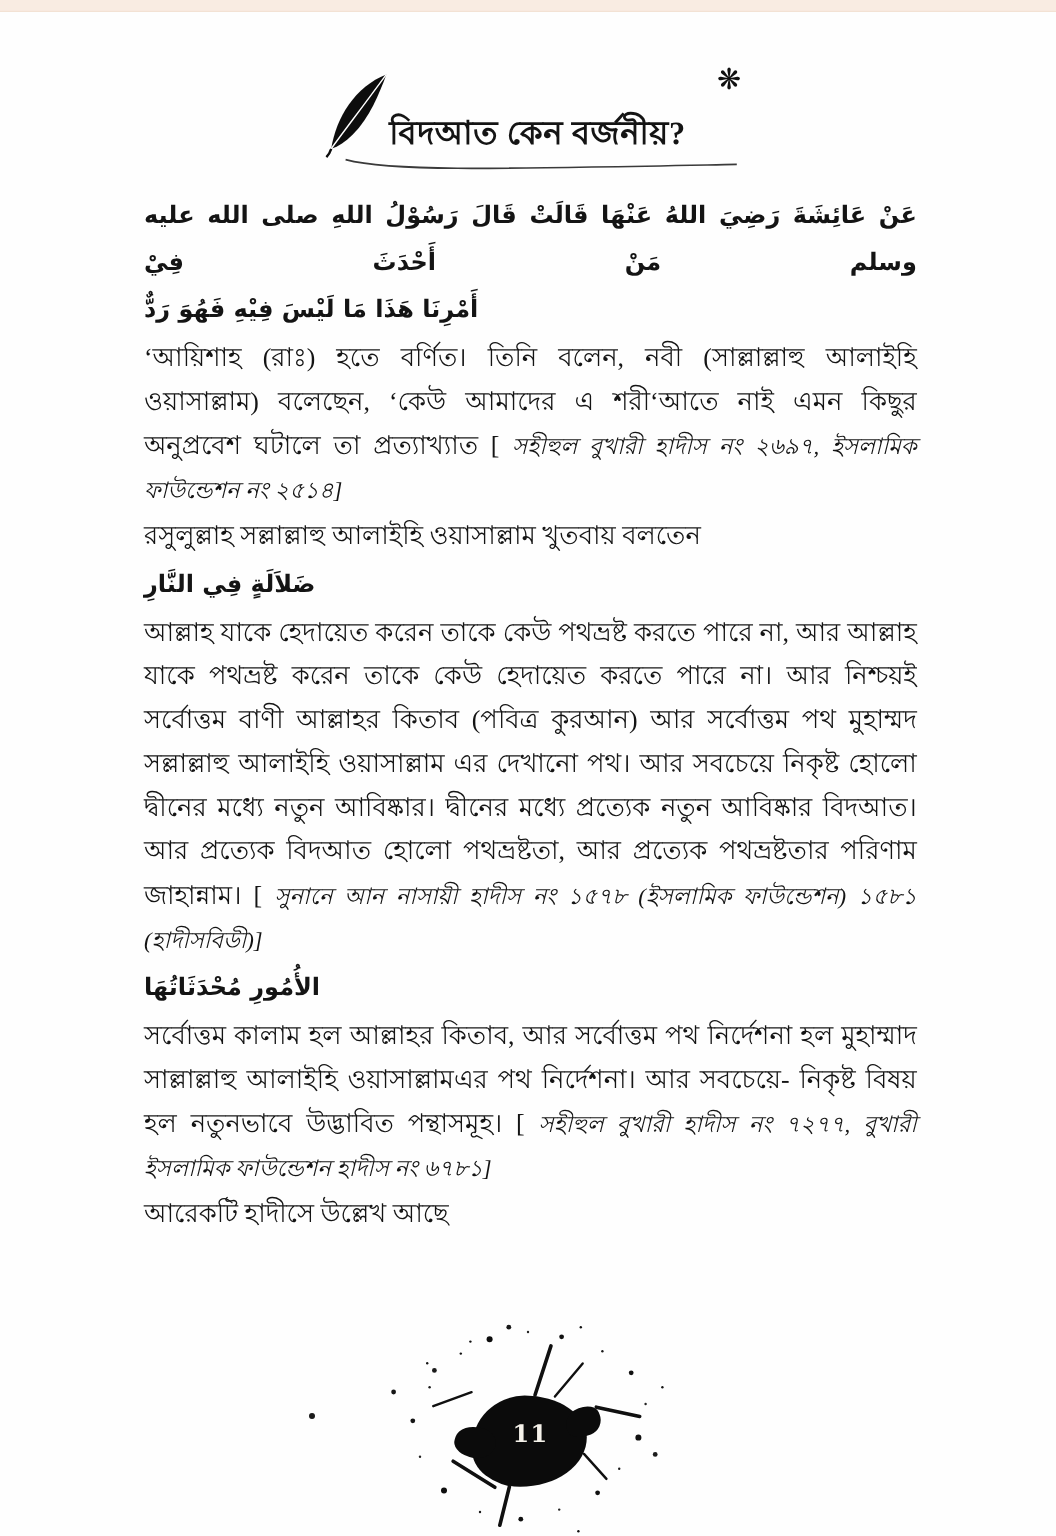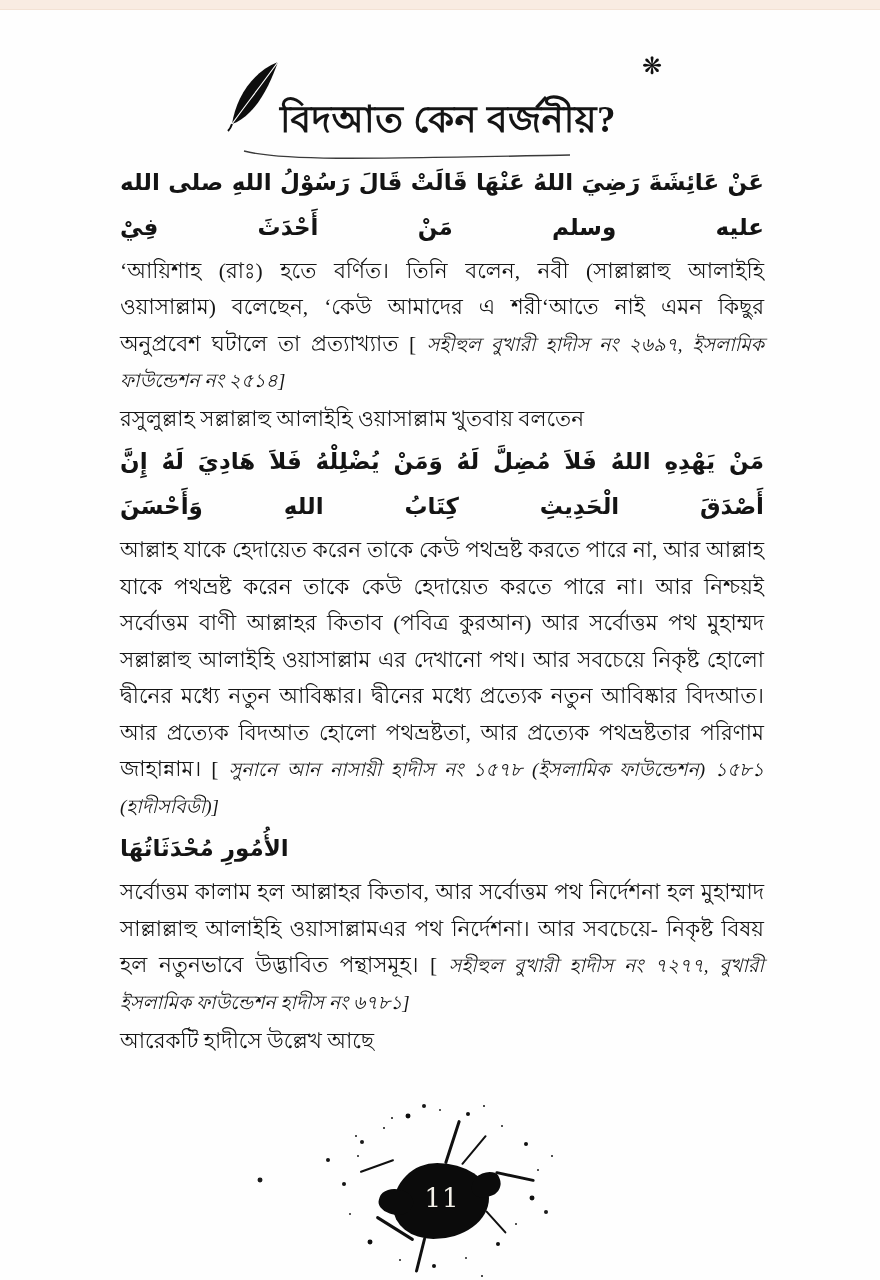--- a/index.html
+++ b/index.html
@@ -20,39 +20,39 @@
   
   .chapter-header{
     position:absolute;top:72px;left:0;width:880px;height:80px;
     text-align:center;
   }
   .header-inner{position:relative;display:inline-block;padding:18px 30px 0 46px;}
   .quill{position:absolute;left:-8px;top:-14px;width:64px;height:74px;}
   .quill svg{width:64px;height:74px;}
   .chapter-title{
     display:inline-block;margin:0;
-    font-size:37px;font-weight:700;letter-spacing:.5px;
+    font-size:27px;font-weight:700;letter-spacing:.5px;
     font-family:"Liberation Serif","DejaVu Serif",serif;
   }
   .ornament{
     position:absolute;right:-16px;top:-20px;
     font-size:24px;color:#111;
     font-family:"DejaVu Sans",sans-serif;
   }
   .quill-underline{position:absolute;left:8px;bottom:-8px;width:330px;height:14px;}
 
   
   .content{
     position:absolute;top:158px;left:120px;width:644px;
     font-size:21.5px;line-height:1.7;
   }
   .bn{margin:0 0 2px 0;text-align:justify;}
   .bn .ref{font-style:italic;font-size:19px;}
   .ar{direction:rtl;font-family:"DejaVu Sans",sans-serif;
-      font-weight:700;font-size:23px;line-height:1.95;margin:2px 0 3px 0;}
+      font-weight:700;font-size:20px;line-height:1.95;margin:2px 0 3px 0;}
   .ar-line.fill{text-align:justify;text-align-last:justify;}
   .ar-line.tail{text-align:left;text-align-last:left;}
 
   
   .page-footer{position:absolute;left:0;top:1115px;width:880px;height:165px;}
   .ink-splat{position:absolute;left:355px;top:20px;width:170px;height:130px;}
   .blob{
     position:absolute;left:38px;top:28px;width:96px;height:76px;
     background:#0b0b0b;
     border-radius:46% 54% 58% 42% / 58% 46% 54% 42%;
@@ -78,21 +78,21 @@
       78px 130px 0 1px #111, 44px 124px 0 0 #1a1a1a, 14px 106px 0 1.5px #0f0f0f,
       -6px 78px 0 0 #222, -12px 48px 0 1px #141414, 2px 20px 0 0 #1a1a1a,
       36px -18px 0 0 #101010, 68px -30px 0 1px #181818, 128px -30px 0 0 #111,
       196px 20px 0 0 #141414, 190px 76px 0 1px #1c1c1c, 126px 140px 0 0 #111,
       60px 146px 0 1px #181818, -28px 24px 0 1px #161616, -96px 44px 0 1.5px #1b1b1b,
       150px 160px 0 0 #161616, 90px 170px 0 1px #131313, 40px 180px 0 0 #1d1d1d;
   }
   .page-number{
     position:absolute;left:62px;top:48px;width:50px;
     text-align:center;
-    color:#f5f2ea;font-size:26px;font-weight:400;
+    color:#f5f2ea;font-size:20px;font-weight:700;
     font-family:"DejaVu Serif","Liberation Serif",serif;
     letter-spacing:1px;
   }
 </style>
 </head>
 <body>
 
 <div class="page">
   <div class="top-band"></div>
 
@@ -110,28 +110,29 @@
       <svg class="quill-underline" viewBox="0 0 330 14" xmlns="http://www.w3.org/2000/svg">
         <path d="M2 4 C40 14, 120 12, 328 8" stroke="#3a3a3a" stroke-width="1.4" fill="none"></path>
       </svg>
     </div>
   </header>
 
   <main class="content">
 
     <div class="ar">
       <div class="ar-line fill">عَنْ عَائِشَةَ رَضِيَ اللهُ عَنْهَا قَالَتْ قَالَ رَسُوْلُ اللهِ صلى الله عليه وسلم مَنْ أَحْدَثَ فِيْ</div>
+      <div class="ar-line tail">أَمْرِنَا هَذَا مَا لَيْسَ فِيْهِ فَهُوَ رَدٌّ</div>
     </div>
 
     <p class="bn"><span>‘আয়িশাহ (রাঃ) হতে বর্ণিত। তিনি বলেন, নবী (সাল্লাল্লাহু আলাইহি ওয়াসাল্লাম) বলেছেন, ‘কেউ আমাদের এ শরী‘আতে নাই এমন কিছুর অনুপ্রবেশ ঘটালে তা প্রত্যাখ্যাত [ </span><span class="ref">সহীহুল বুখারী হাদীস নং ২৬৯৭, ইসলামিক ফাউন্ডেশন নং ২৫১৪]</span></p>
 
     <p class="bn">রসুলুল্লাহ সল্লাল্লাহু আলাইহি ওয়াসাল্লাম খুতবায় বলতেন</p>
 
     <div class="ar">
-      <div class="ar-line fill">مَنْ يَهْدِهِ اللهُ فَلاَ مُضِلَّ لَهُ وَمَنْ يُضْلِلْهُ فَلاَ هَادِيَ لَهُ إِنَّ أَصْدَقَ الْحَدِيثِ كِتَابُ اللهِ وَأَحْسَنَ</div>
+      <div class="ar-line tail">ضَلاَلَةٍ فِي النَّارِ</div>
     </div>
 
     <p class="bn"><span>আল্লাহ যাকে হেদায়েত করেন তাকে কেউ পথভ্রষ্ট করতে পারে না, আর আল্লাহ যাকে পথভ্রষ্ট করেন তাকে কেউ হেদায়েত করতে পারে না। আর নিশ্চয়ই সর্বোত্তম বাণী আল্লাহর কিতাব (পবিত্র কুরআন) আর সর্বোত্তম পথ মুহাম্মদ সল্লাল্লাহু আলাইহি ওয়াসাল্লাম এর দেখানো পথ। আর সবচেয়ে নিকৃষ্ট হোলো দ্বীনের মধ্যে নতুন আবিষ্কার। দ্বীনের মধ্যে প্রত্যেক নতুন আবিষ্কার বিদআত। আর প্রত্যেক বিদআত হোলো পথভ্রষ্টতা, আর প্রত্যেক পথভ্রষ্টতার পরিণাম জাহান্নাম। [ </span><span class="ref">সুনানে আন নাসায়ী হাদীস নং ১৫৭৮ (ইসলামিক ফাউন্ডেশন) ১৫৮১ (হাদীসবিডী)]</span></p>
 
 
     <div class="ar">
       <div class="ar-line tail">الأُمُورِ مُحْدَثَاتُهَا</div>
     </div>
 
     <p class="bn"><span>সর্বোত্তম কালাম হল আল্লাহর কিতাব, আর সর্বোত্তম পথ নির্দেশনা হল মুহাম্মাদ সাল্লাল্লাহু আলাইহি ওয়াসাল্লামএর পথ নির্দেশনা। আর সবচেয়ে- নিকৃষ্ট বিষয় হল নতুনভাবে উদ্ভাবিত পন্থাসমূহ। [ </span><span class="ref">সহীহুল বুখারী হাদীস নং ৭২৭৭, বুখারী ইসলামিক ফাউন্ডেশন হাদীস নং ৬৭৮১]</span></p>

